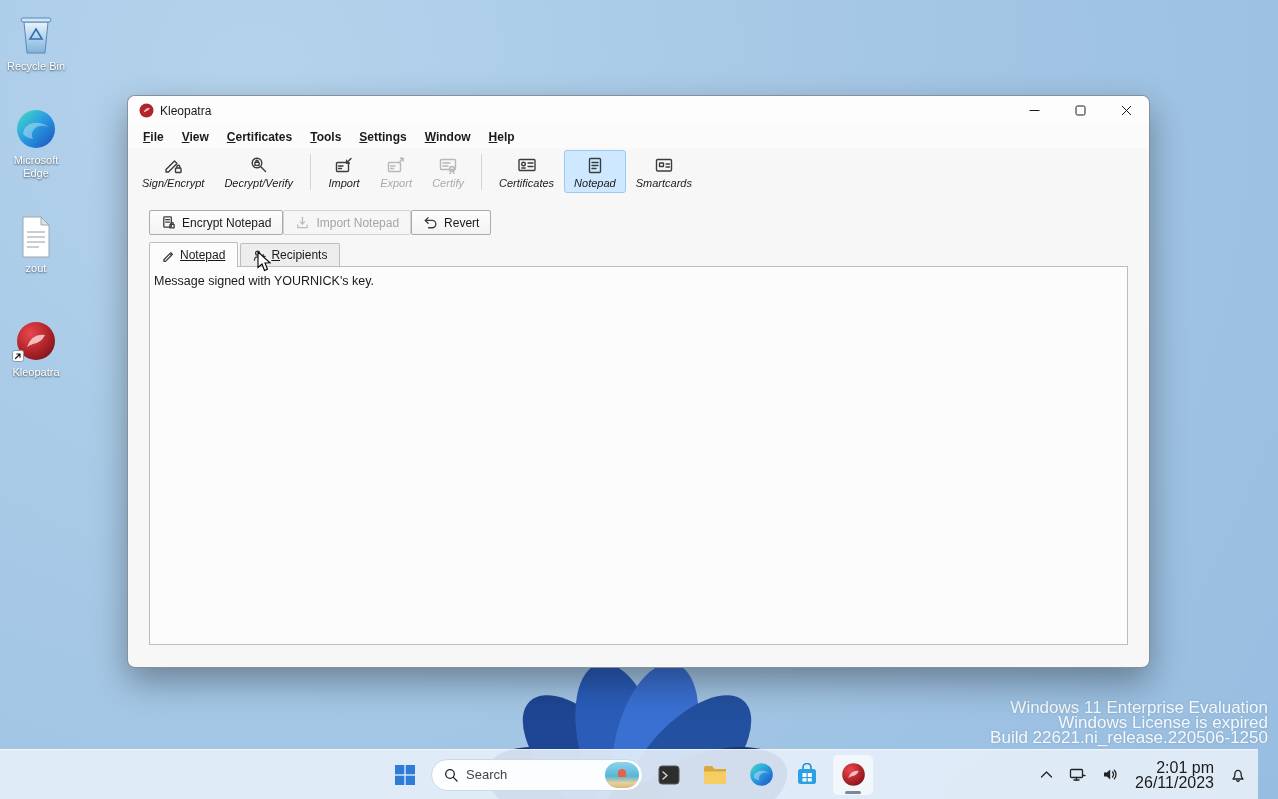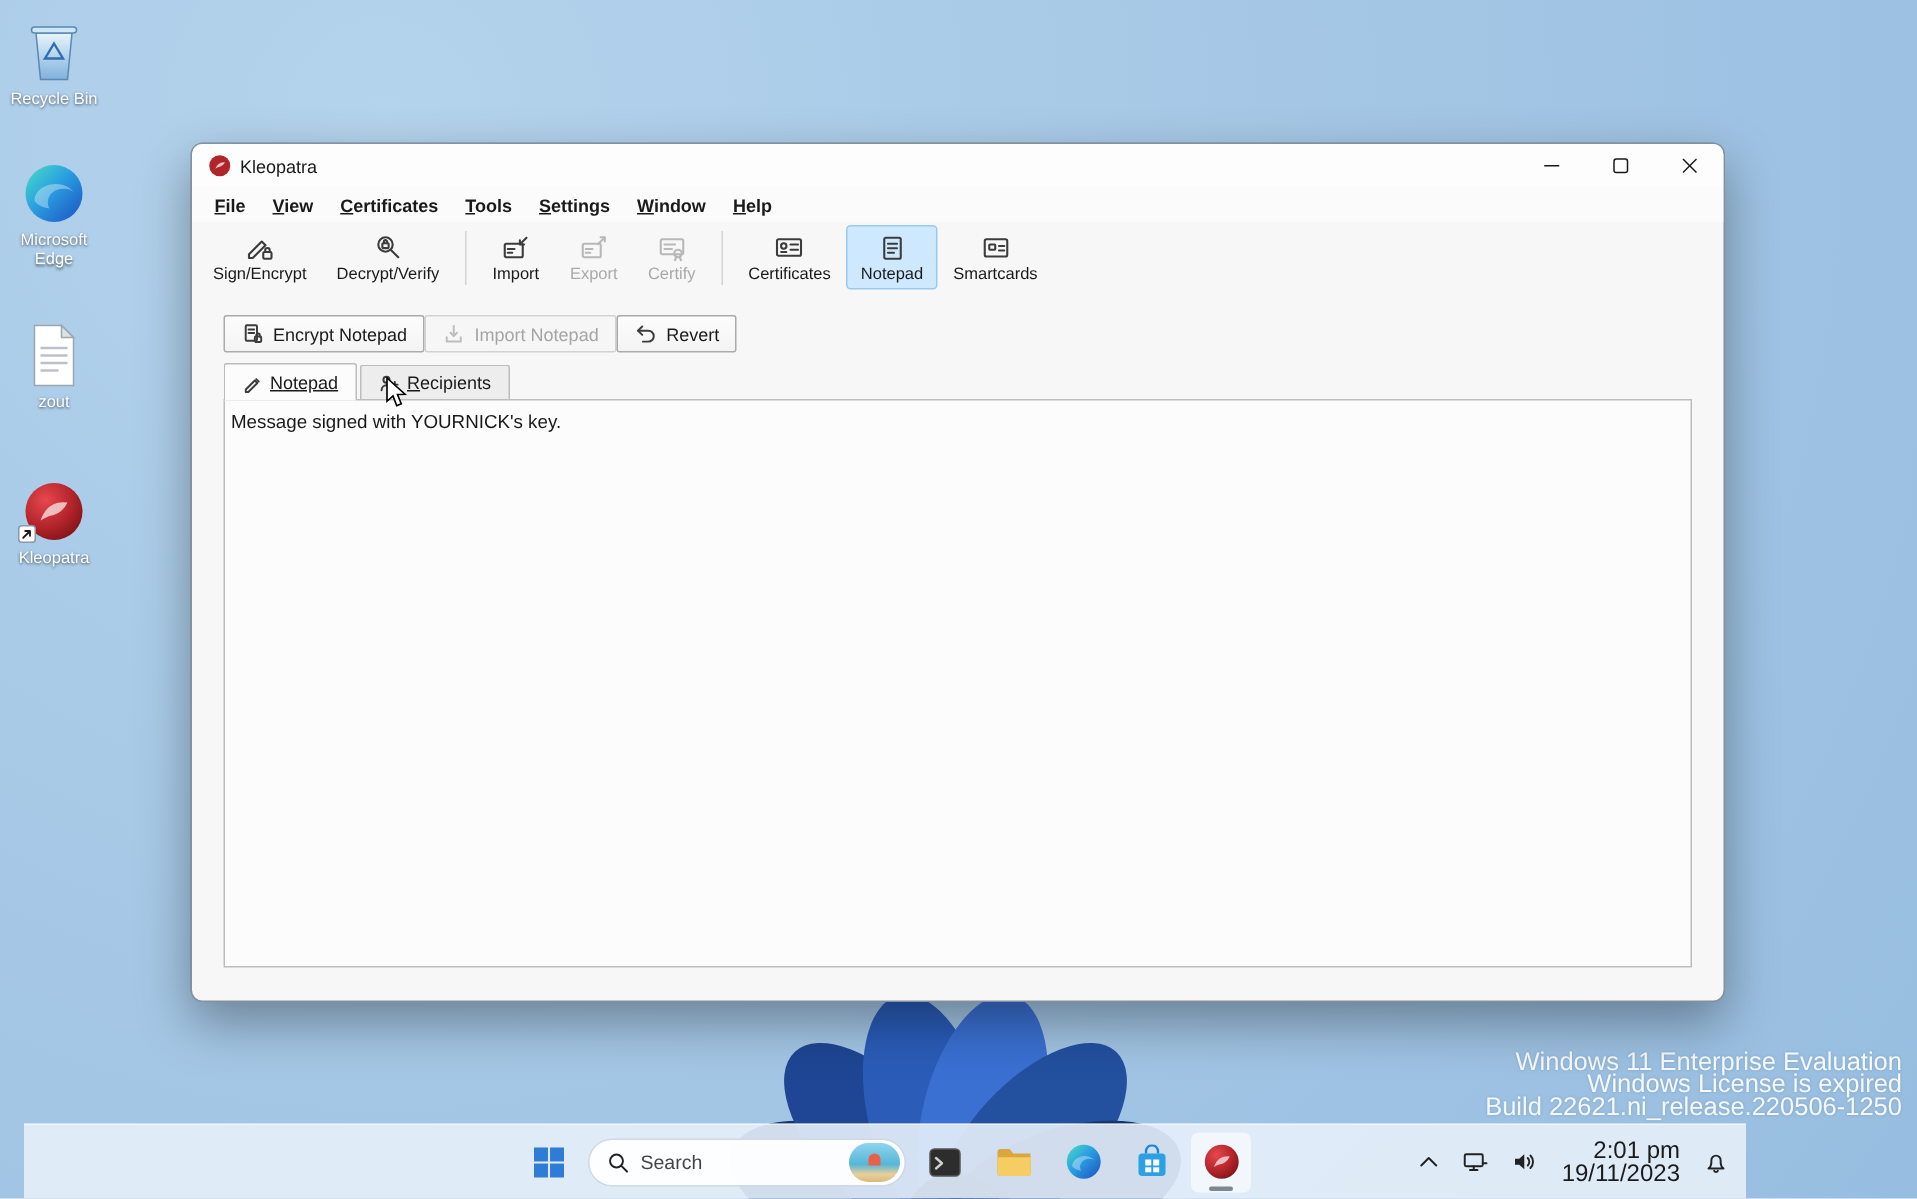--- a/index.html
+++ b/index.html
@@ -37,21 +37,21 @@
     display:flex; flex-direction:column;
   }
   #titlebar { height:29px; background:#fdfdfd; display:flex; align-items:center; flex:0 0 auto; }
   #titlebar .app-ic { margin:0 6px 0 11px; display:flex; }
   #titlebar .t-title { font-size:12px; color:#1a1a1a; }
   .win-ctrls { margin-left:auto; display:flex; height:100%; }
   .win-btn { width:46px; height:100%; display:flex; align-items:center; justify-content:center; }
   #menubar { height:23px; background:#fbfbfb; display:flex; align-items:center; padding-left:6px; flex:0 0 auto; }
   .menu-item { padding:3px 9px; font-size:12px; color:#1a1a1a; display:inline-block;font-weight:bold; }
   .menu-item::first-letter { text-decoration:underline; }
-  #toolbar { height:47px; display:flex; align-items:center; padding-left:4px; flex:0 0 auto; }
+  #toolbar { height:47px; display:flex; align-items:center; padding-left:4px; flex:0 0 auto;font-style:italic; }
   .tbtn {
     display:flex; flex-direction:column; align-items:center; justify-content:center;
     gap:2px; padding:3px 9px; min-width:52px; height:43px; border:1px solid transparent; border-radius:3px;
   }
   .tbtn .tlabel { font-size:11px; color:#1a1a1a; white-space:nowrap; }
   .tbtn.disabled .tlabel { color:#a9a9a9; }
   .tbtn.disabled svg { stroke:#b8b8b8; }
   .tbtn.active { background:#cde8ff; border-color:#9ac9ee; }
   .tsep { width:1px; height:36px; background:#d4d4d4; margin:0 7px; }
   .tbtn svg, .abtn svg, .tab svg { stroke:#3c3c3c; fill:none; stroke-width:1.4; stroke-linecap:round; stroke-linejoin:round; }
@@ -75,23 +75,23 @@
   .tab.active .tab-label { text-decoration:underline; }
   .tab:not(.active) .tab-label::first-letter { text-decoration:underline; }
   
   #editor {
     margin:0 21px; flex:1 1 auto; background:#fcfcfc; border:1px solid #bdbdbd;
     font-size:12.5px; color:#1a1a1a; padding:6px 4px; line-height:1.3; position:relative; z-index:1;
   }
   #win-bottom-gap { height:22px; flex:0 0 auto; }
   
   #taskbar {
-    position:absolute; left:0; bottom:0; width:1148px; height:50px;
+    position:absolute; left:0; bottom:0; width:1258px; height:50px;
     background:rgba(230,240,249,.9); border-top:1px solid rgba(255,255,255,.5);
-    display:flex; align-items:center; z-index:40;margin-left:16px;
+    display:flex; align-items:center; z-index:40;
   }
   #tb-center { position:absolute; left:50%; transform:translateX(-50%); display:flex; align-items:center; gap:6px; }
   .tb-item { width:40px; height:40px; border-radius:5px; display:flex; align-items:center; justify-content:center; position:relative; }
   .tb-item.active-app { background:rgba(255,255,255,.6); }
   .tb-item.active-app::after {
     content:""; position:absolute; bottom:1px; left:50%; transform:translateX(-50%);
     width:16px; height:3px; border-radius:2px; background:#7f8890;
   }
   #search-pill {
     width:212px; height:32px; border-radius:16px; background:rgba(255,255,255,.92);
@@ -461,21 +461,21 @@
     </div>
     <div class="tray-btn">
       <svg width="17" height="15" viewBox="0 0 17 15" class="tray-svg">
         <path d="M2 5.5 H4.8 L8.2 2.5 V12.5 L4.8 9.5 H2 z" fill="#222" stroke="none"></path>
         <path d="M10.5 5 a3.5 3.5 0 0 1 0 5"></path>
           <path d="M12.3 3.3 a6 6 0 0 1 0 8.4"></path>
       </svg>
     </div>
     <div id="clock" class="tray-btn" style="display:block;">
       <div>2:01 pm</div>
-      <div>19/11/2023</div>
+      <div>26/11/2023</div>
     </div>
     <div class="tray-btn">
       <svg width="16" height="16" viewBox="0 0 16 16" class="tray-svg">
         <path d="M3 12 h10 c-1.3-1.1-1.9-2.2-1.9-3.9 V6.6 A3.1 3.1 0 0 0 8 3.4 3.1 3.1 0 0 0 4.9 6.6 v1.5 C4.9 9.8 4.3 10.9 3 12 z"></path>
         <path d="M6.8 13.5 a1.3 1.3 0 0 0 2.4 0"></path>
       </svg>
     </div>
   </div>
 </div>
 

